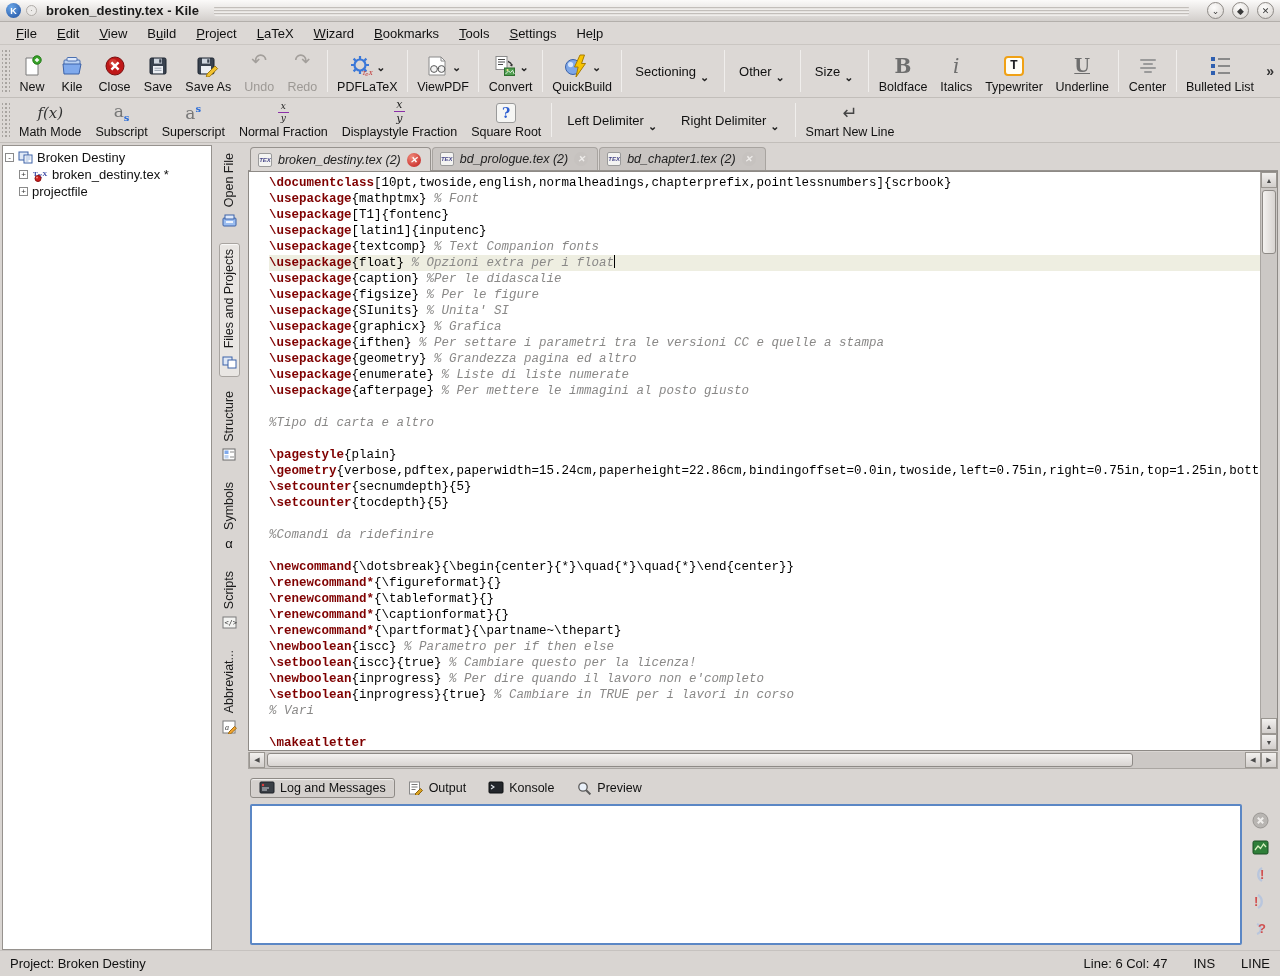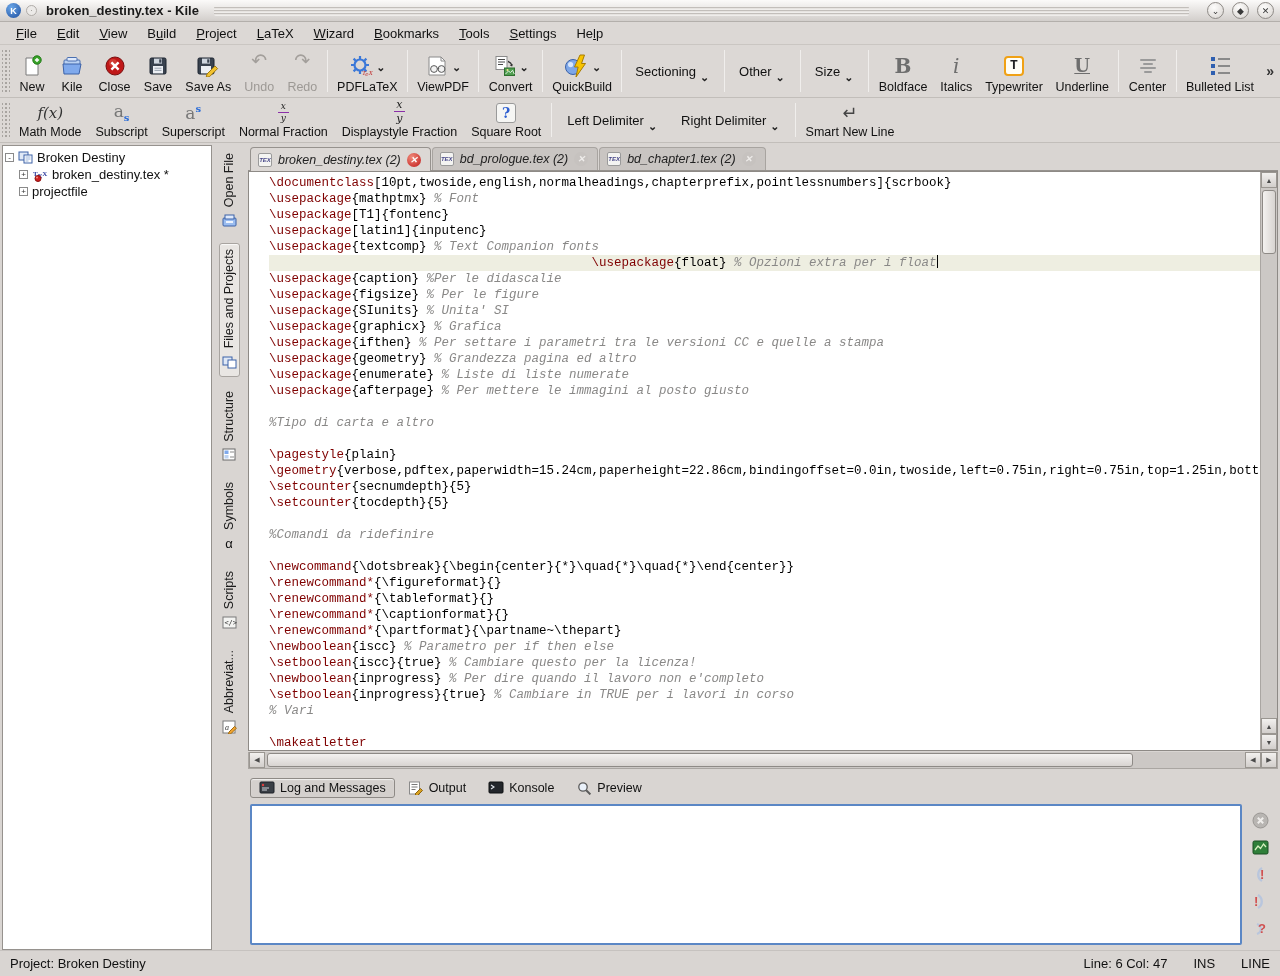--- a/index.html
+++ b/index.html
@@ -114,22 +114,22 @@
   .tab-close{width:14px;height:14px;border-radius:50%;display:flex;align-items:center;justify-content:center;
     color:#fff;font-size:9px;font-weight:bold;}
   .tab-close.red{background:radial-gradient(circle at 35% 30%,#f08a7a,#c01818);}
   .tab-close.gray{background:#c6c2bf;color:#efedeb;}
 
   
   .editor-wrap{flex:1;display:flex;min-height:0;border:1px solid #8e8a86;background:#fff;}
   .code-area{flex:1;overflow:hidden;padding:3px 0 0 20px;cursor:text;}
   .code-line{font-family:"Liberation Mono",monospace;font-size:12.5px;line-height:16px;height:16px;
     white-space:pre;color:#000;}
-  .code-line.current{background:#eeeee1;text-align:center;}
-  .seg-cmd{color:#7f0000;font-weight:normal;}
+  .code-line.current{background:#eeeee1;}
+  .seg-cmd{color:#7f0000;font-weight:bold;}
   .seg-c{color:#898887;font-style:italic;}
   .caret{display:inline-block;width:1px;height:13px;background:#000;vertical-align:-2px;}
 
   
   .vscroll{width:17px;flex:0 0 17px;border-left:1px solid #aaa6a2;background:#ccc8c5;
     display:flex;flex-direction:column;}
   .sb-btn{height:16px;flex:0 0 16px;background:linear-gradient(#f2f0ee,#d2cecb);border:1px solid #9a9691;
     display:flex;align-items:center;justify-content:center;font-size:7px;color:#4a4a4a;}
   .v-thumb{height:64px;margin:2px 1px;background:linear-gradient(90deg,#f4f2f0,#d8d4d1);
     border:1px solid #8e8a86;border-radius:3px;}

